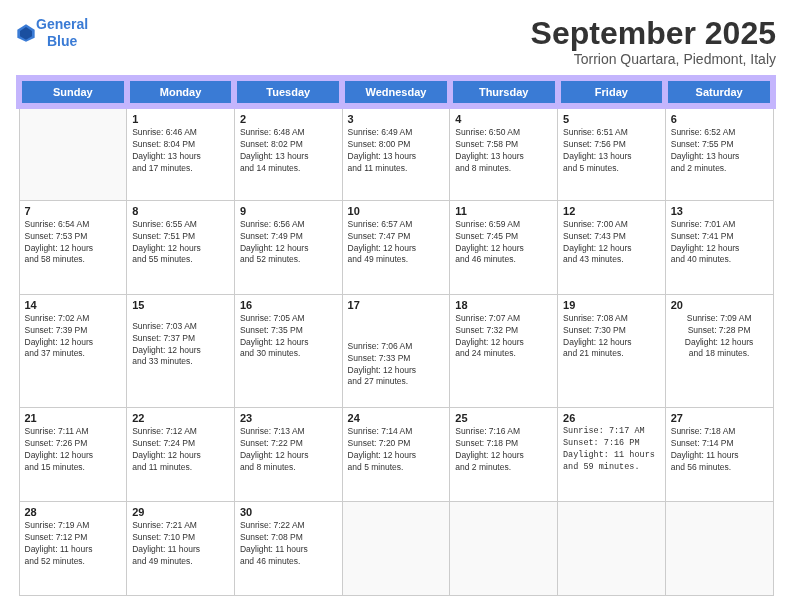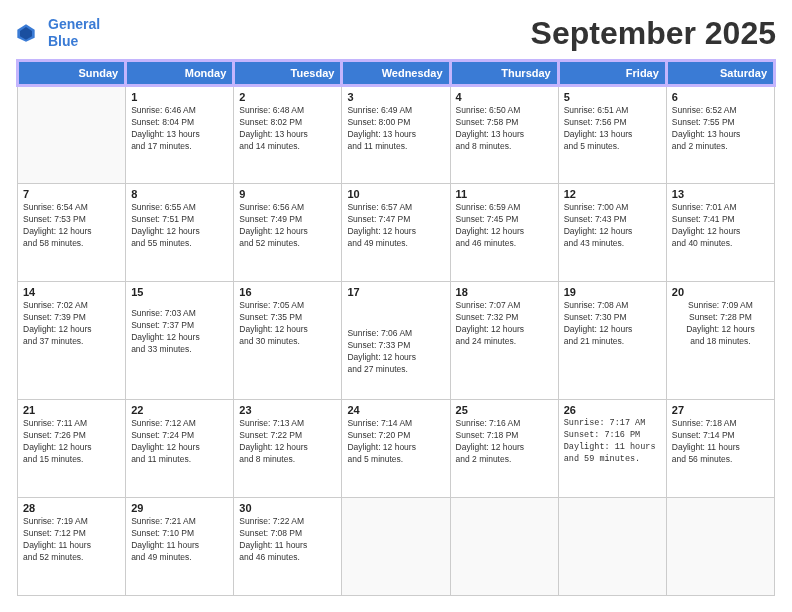--- a/index.html
+++ b/index.html
@@ -19,21 +19,22 @@
     }
     .header {
       display: flex;
       align-items: flex-start;
       justify-content: space-between;
       margin-bottom: 8px;
     }
     .logo {
       display: flex;
       align-items: center;
-      gap: 12px;
+      gap: 0;
+      text-align: center;
     }
     .logo-text {
       font-size: 14px;
       font-weight: bold;
       color: #333;
       line-height: 1.2;
     }
     .logo-text span {
       color: #3a7bd5;
     }
@@ -58,22 +59,22 @@
       width: 100%;
       border-collapse: collapse;
       flex: 1;
     }
     thead th {
       background-color: #3a7bd5;
       color: #fff;
       font-size: 11px;
       font-weight: bold;
       padding: 5px 6px;
-      text-align: right;
-      border: 3px solid #c4b5fd;
+      text-align: center;
+      border: 6px solid #c4b5fd;
     }
     tbody td {
       border: 1px solid #ccc;
       vertical-align: top;
       padding: 4px 5px;
       font-size: 9px;
       color: #333;
       width: 14.28%;
       height: 82px;
     }
@@ -102,20 +103,21 @@
         <polygon points="15,2 28,10 28,22 15,28 2,22 2,10" fill="#3a7bd5"></polygon>
         <polygon points="15,6 24,12 24,20 15,25 6,20 6,12" fill="#1a4fa0"></polygon>
       </svg>
       <div class="logo-text">
         <div><span>General</span></div>
         <div><span style="color:#3a7bd5">Blue</span></div>
       </div>
     </div>
     <div class="title-block">
       <div class="month-title">September 2025</div>
+      <div class="location">Torrion Quartara, Piedmont, Italy</div>
     </div>
   </div>
 
   <table>
     <thead>
       <tr>
       <th>Sunday</th>
           <th>Monday</th>
           <th>Tuesday</th>
           <th>Wednesday</th>

